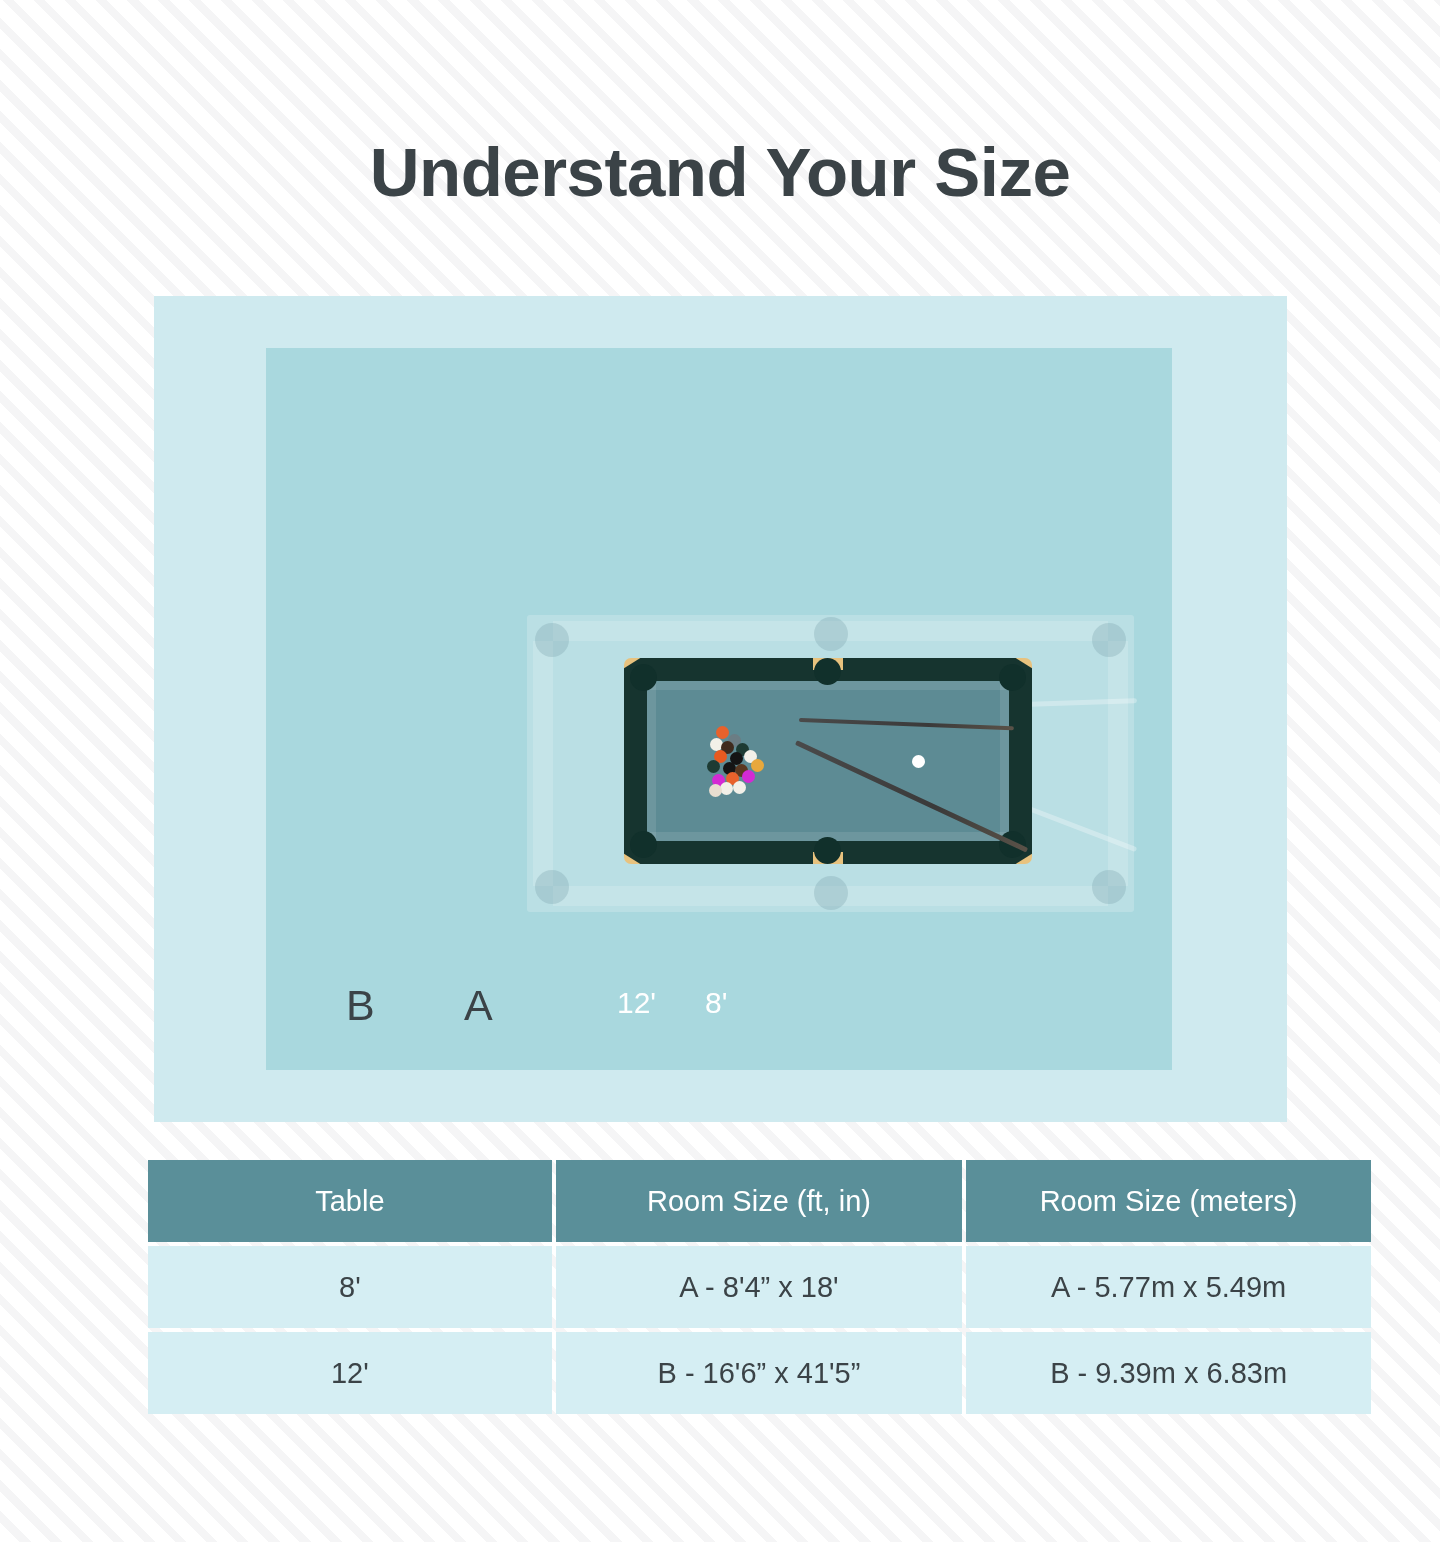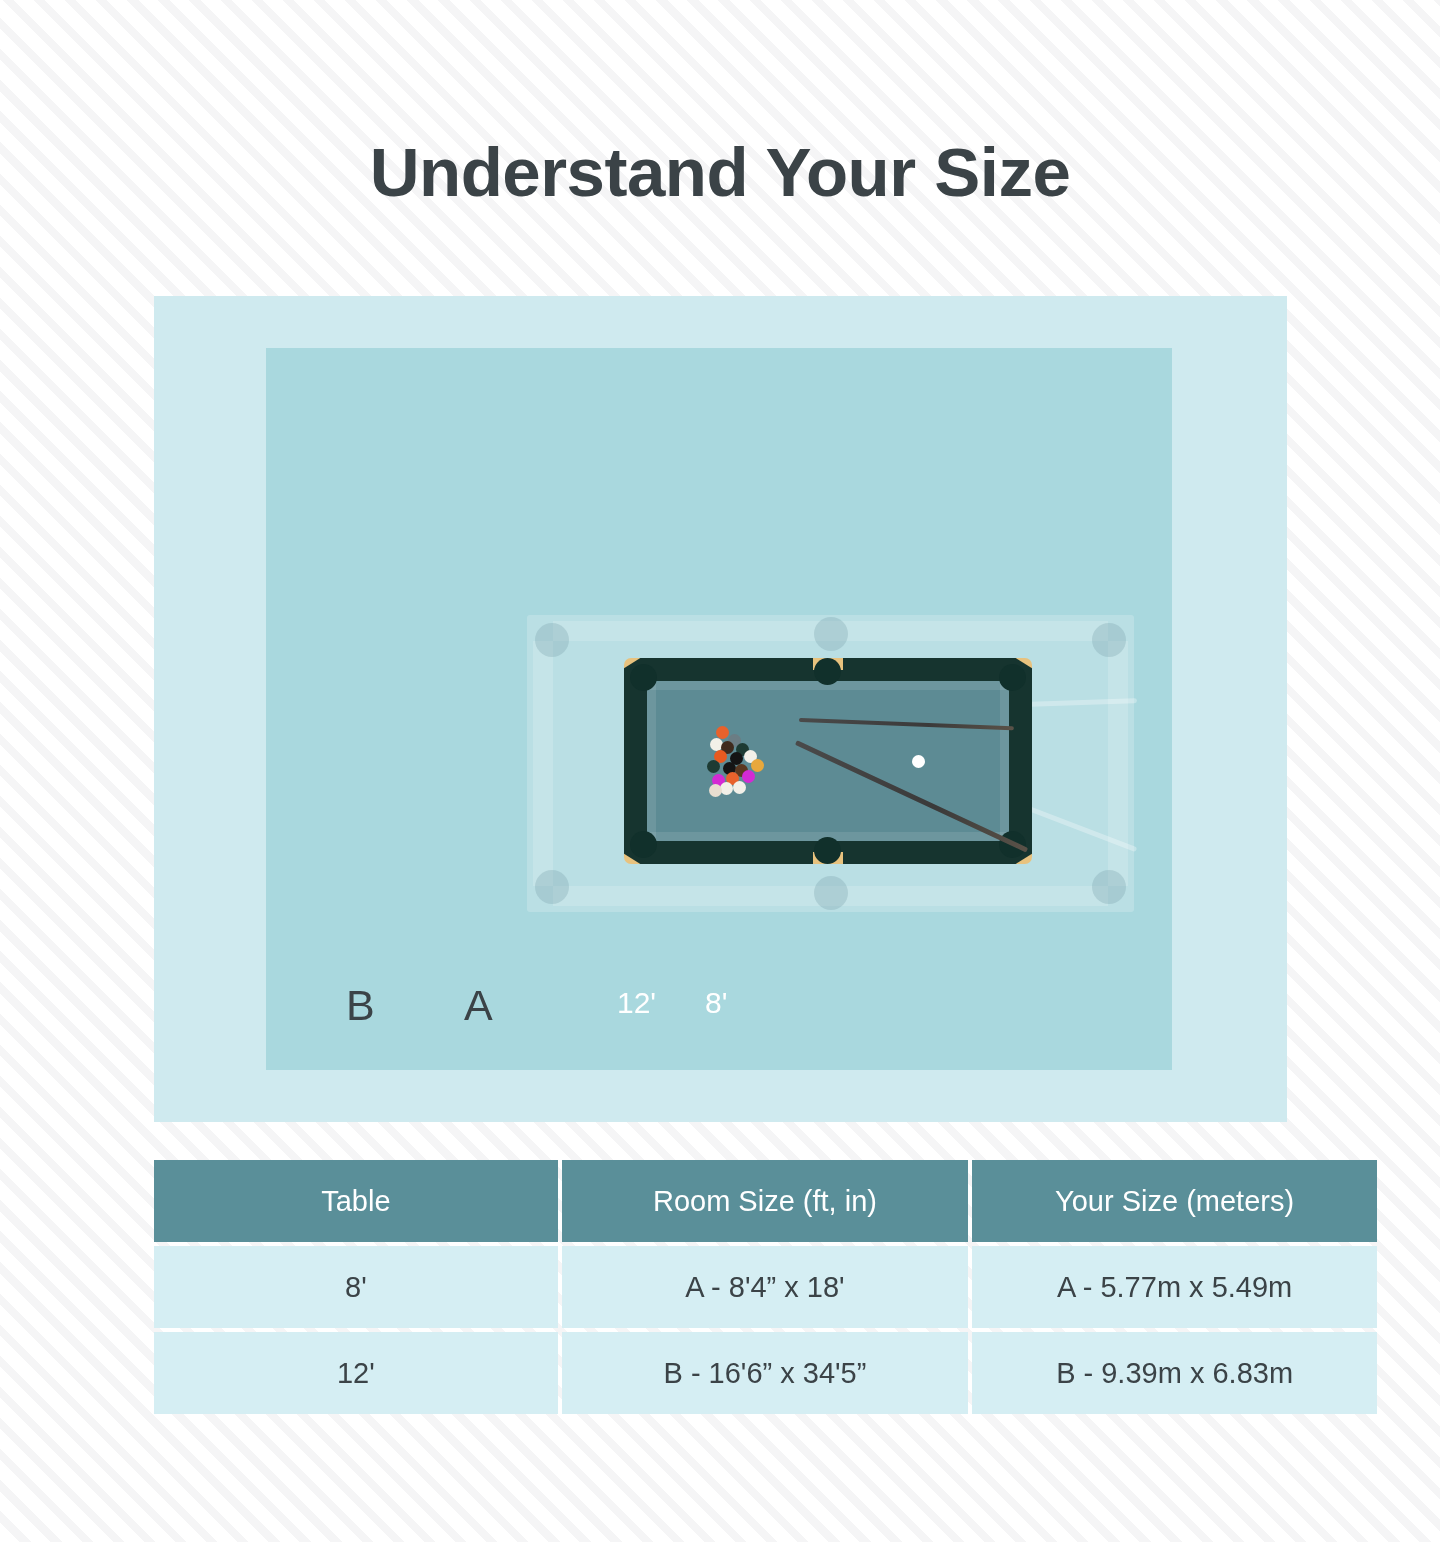--- a/index.html
+++ b/index.html
@@ -221,21 +221,21 @@
   .dim-label.dark  { color: #3b4347; }
   .dim-label.light { color: #ffffff; }
   .label-b  { left: 192px;  top: 688px; }
   .label-a  { left: 310px;  top: 688px; }
   .label-12 { left: 463px;  top: 692px; font-size: 30px; }
   .label-8  { left: 551px;  top: 692px; font-size: 30px; }
 
   
   .data-table {
     position: absolute;
-    left: 154px;
+    left: 148px;
     top: 1160px;
     width: 1223px;
     border-collapse: separate;
     border-spacing: 0;
   }
   .data-table td, .data-table th {
     padding: 0;
     margin: 0;
   }
   .th-cell {
@@ -356,38 +356,38 @@
 
 </div>
 
 <table class="data-table">
   <thead>
     <tr>
       <th class="th-cell col-1">Table</th>
       <th class="col-gap"></th>
       <th class="th-cell col-2">Room Size (ft, in)</th>
       <th class="col-gap"></th>
-      <th class="th-cell col-3">Your Size (meters)</th>
+      <th class="th-cell col-3">Room Size (meters)</th>
     </tr>
   </thead>
   <tbody>
     <tr class="row-gap">
       <td colspan="5"></td>
     </tr>
     <tr>
       <td class="td-cell">8'</td>
       <td class="col-gap"></td>
       <td class="td-cell">A - 8'4” x 18'</td>
       <td class="col-gap"></td>
       <td class="td-cell">A - 5.77m x 5.49m</td>
     </tr>
     <tr class="row-gap">
       <td colspan="5"></td>
     </tr>
     <tr>
       <td class="td-cell">12'</td>
       <td class="col-gap"></td>
-      <td class="td-cell">B - 16'6” x 34'5”</td>
+      <td class="td-cell">B - 16'6” x 41'5”</td>
       <td class="col-gap"></td>
       <td class="td-cell">B - 9.39m x 6.83m</td>
     </tr>
   </tbody>
 </table>
 
 </body></html>

